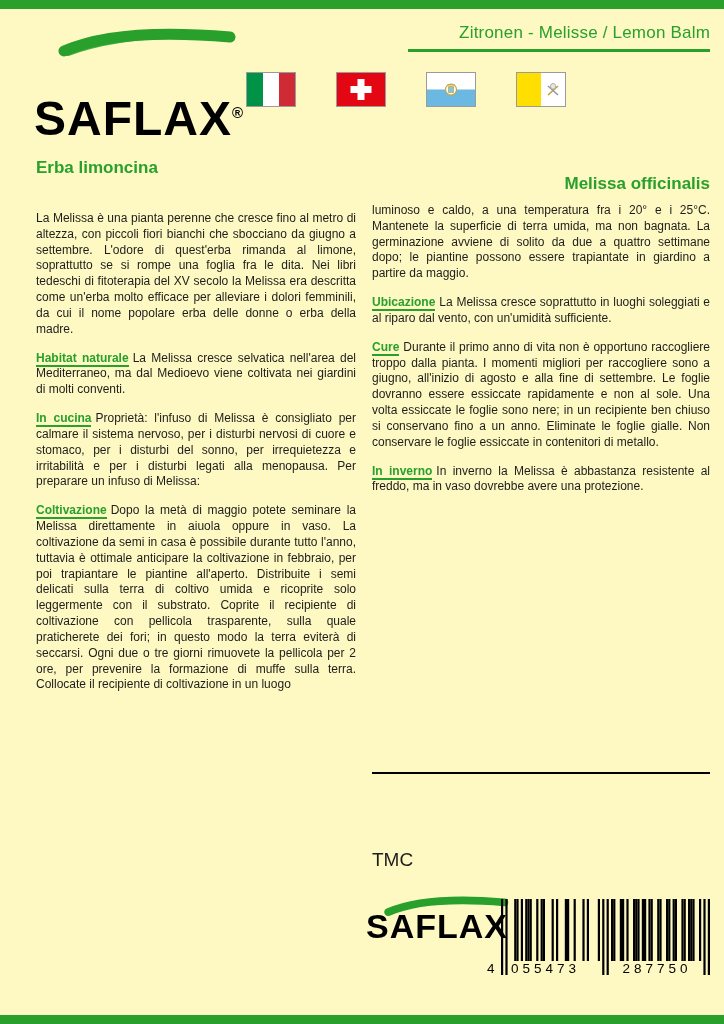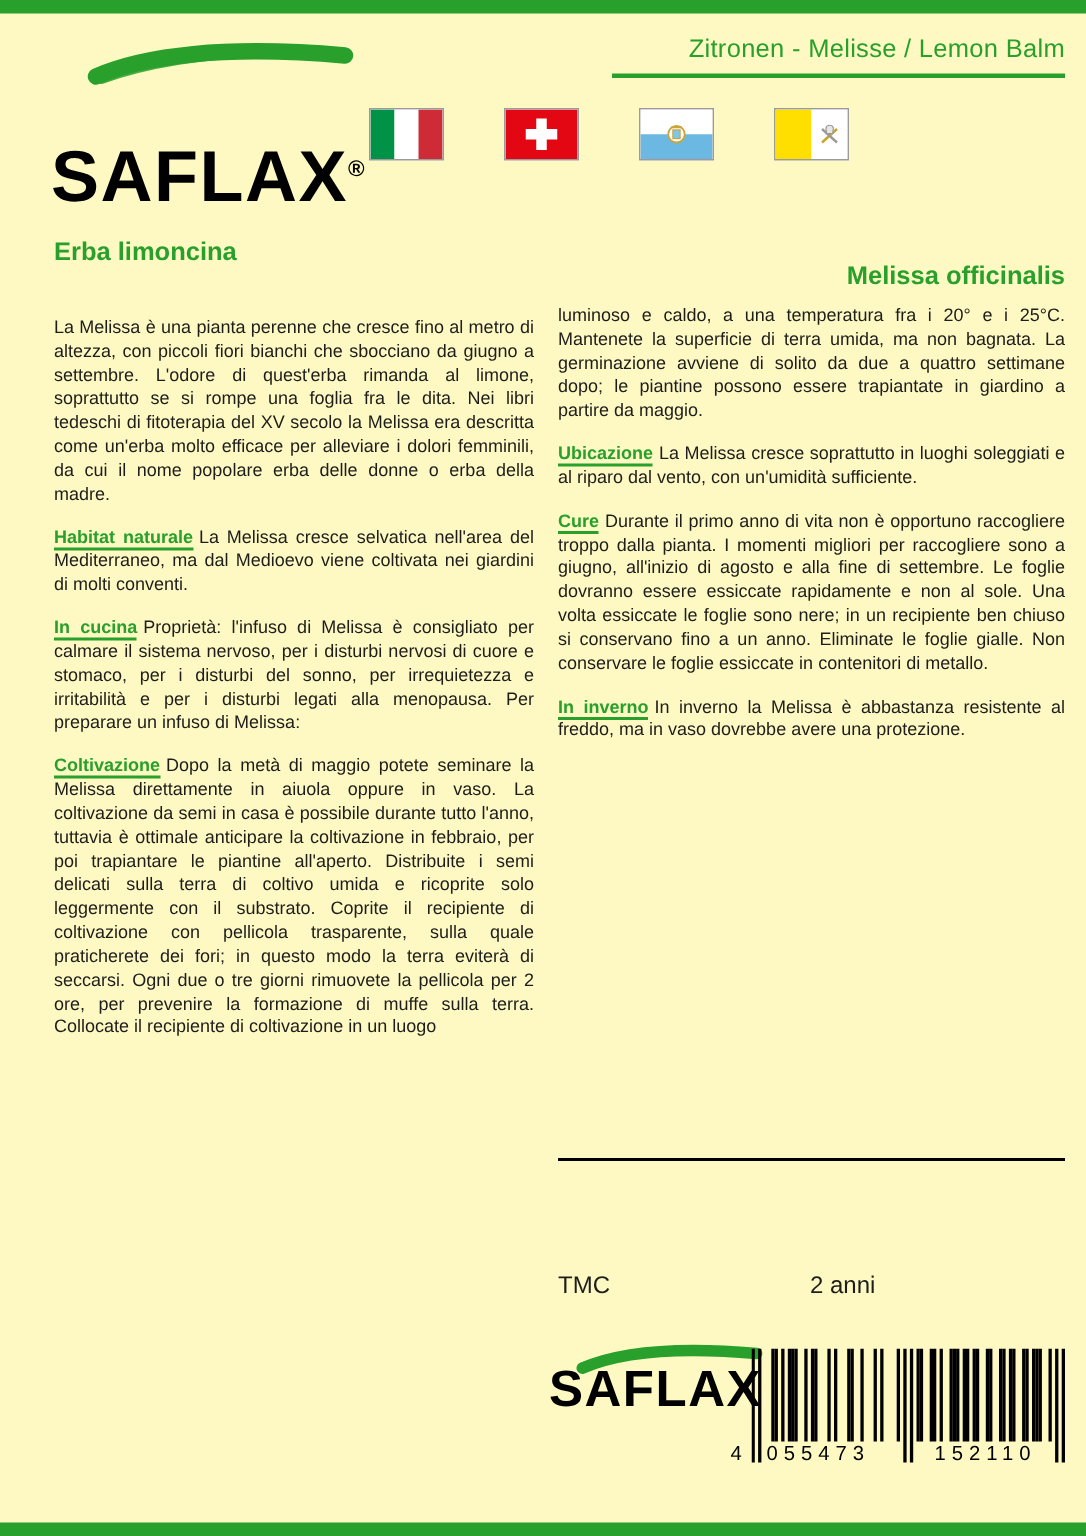--- a/index.html
+++ b/index.html
@@ -34,21 +34,21 @@
   .col-right { left:372px; width:338px; }
   .col-title { color:var(--green); font-weight:700; font-size:17px; line-height:26px; }
   .col-left .col-title { margin-bottom:30px; }
   .col-right .col-title { margin-top:16px; margin-bottom:6px; text-align:right; }
 
   .para { font-size:12px; line-height:1.32; text-align:justify; margin-bottom:13px; color:var(--ink); }
   .lead { color:var(--green); font-weight:700; border-bottom:2px solid var(--green); margin-right:4px; white-space:nowrap; }
 
   .divider { position:absolute; top:772px; left:372px; width:338px; height:2px; background:#000; }
 
-  .info { position:absolute; top:849px; left:372px; width:338px; font-size:16px; }
+  .info { position:absolute; top:849px; left:372px; width:338px; font-size:19px; }
   .info-row { display:flex; margin-bottom:7px; }
   .info-label { width:168px; }
   .info-value { flex:1; }
 
   .barcode { position:absolute; top:899px; left:487px; width:223px; height:86px; }
   .barcode svg { position:absolute; left:14px; top:0; fill:#000; }
   .bc-digit { position:absolute; top:62px; font-size:13.5px; color:#000; }
   .bc-first { left:0; }
   .bc-g1 { left:24px; width:86px; text-align:left; letter-spacing:4px; }
   .bc-g2 { left:126px; width:88px; text-align:center; letter-spacing:4px; }
@@ -120,21 +120,20 @@
     <p class="para"><span class="lead">Ubicazione</span><span>La Melissa cresce soprattutto in luoghi soleggiati e al riparo dal vento, con un'umidità sufficiente.</span></p>
     <p class="para"><span class="lead">Cure</span><span>Durante il primo anno di vita non è opportuno raccogliere troppo dalla pianta. I momenti migliori per raccogliere sono a giugno, all'inizio di agosto e alla fine di settembre. Le foglie dovranno essere essiccate rapidamente e non al sole. Una volta essiccate le foglie sono nere; in un recipiente ben chiuso si conservano fino a un anno. Eliminate le foglie gialle. Non conservare le foglie essiccate in contenitori di metallo.</span></p>
     <p class="para"><span class="lead">In inverno</span><span>In inverno la Melissa è abbastanza resistente al freddo, ma in vaso dovrebbe avere una protezione.</span></p>
   </div>
 
   <div class="divider"></div>
 
   <div class="info">
     <div class="info-row">
       <span class="info-label">TMC</span>
-      <span class="info-value">2 anni</span>
     </div>
     <div class="info-row">
     </div>
   </div>
 
   <div class="logo logo-footer">
     <svg class="brush" viewBox="0 0 180 30" width="126" height="21">
       <path d="M6 23 C 38 9, 92 2, 172 9" stroke-width="11" fill="none" stroke-linecap="round"></path>
     </svg>
     <div class="brand-text">SAFLAX</div>
@@ -185,18 +184,18 @@
         <rect x="182.60" y="0" width="2.2" height="62"></rect>
         <rect x="187.00" y="0" width="2.2" height="62"></rect>
         <rect x="189.20" y="0" width="2.2" height="62"></rect>
         <rect x="191.40" y="0" width="2.2" height="62"></rect>
         <rect x="198.00" y="0" width="2.2" height="62"></rect>
         <rect x="202.40" y="0" width="2.2" height="76"></rect>
         <rect x="206.80" y="0" width="2.2" height="76"></rect>
       </svg>
     <span class="bc-digit bc-first">4</span>
     <span class="bc-digit bc-g1">055473</span>
-    <span class="bc-digit bc-g2">152110</span>
+    <span class="bc-digit bc-g2">287750</span>
   </div>
 
   <div class="accent-bar accent-bottom"></div>
 
 </div>
 
 </body></html>

